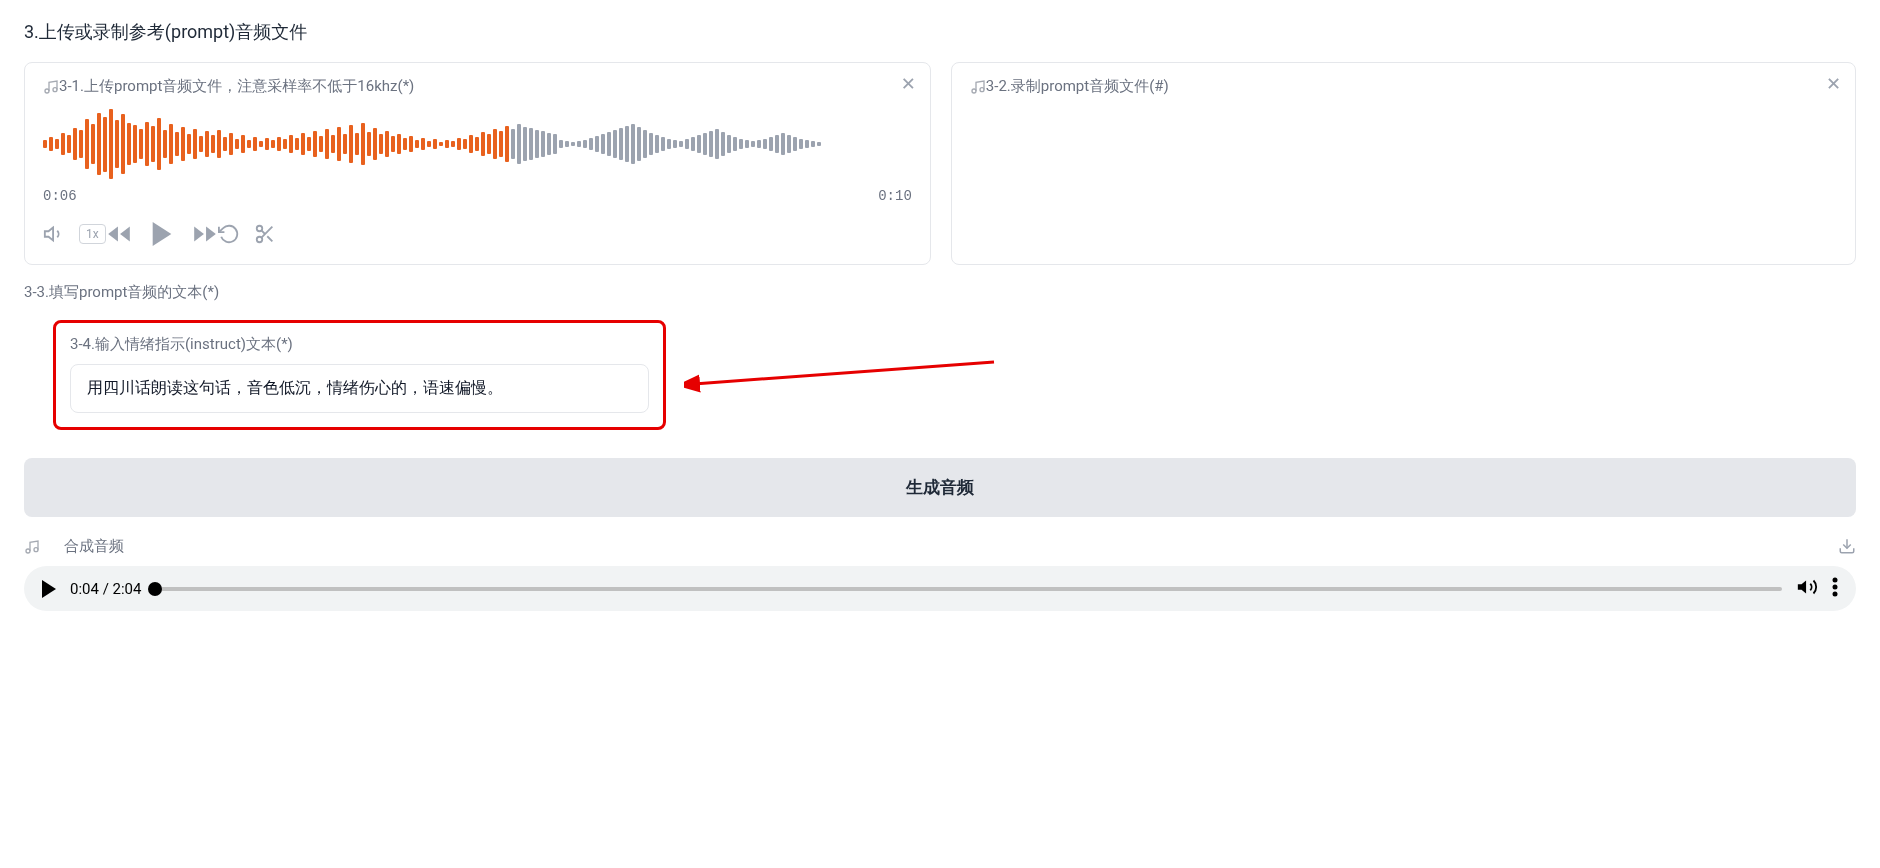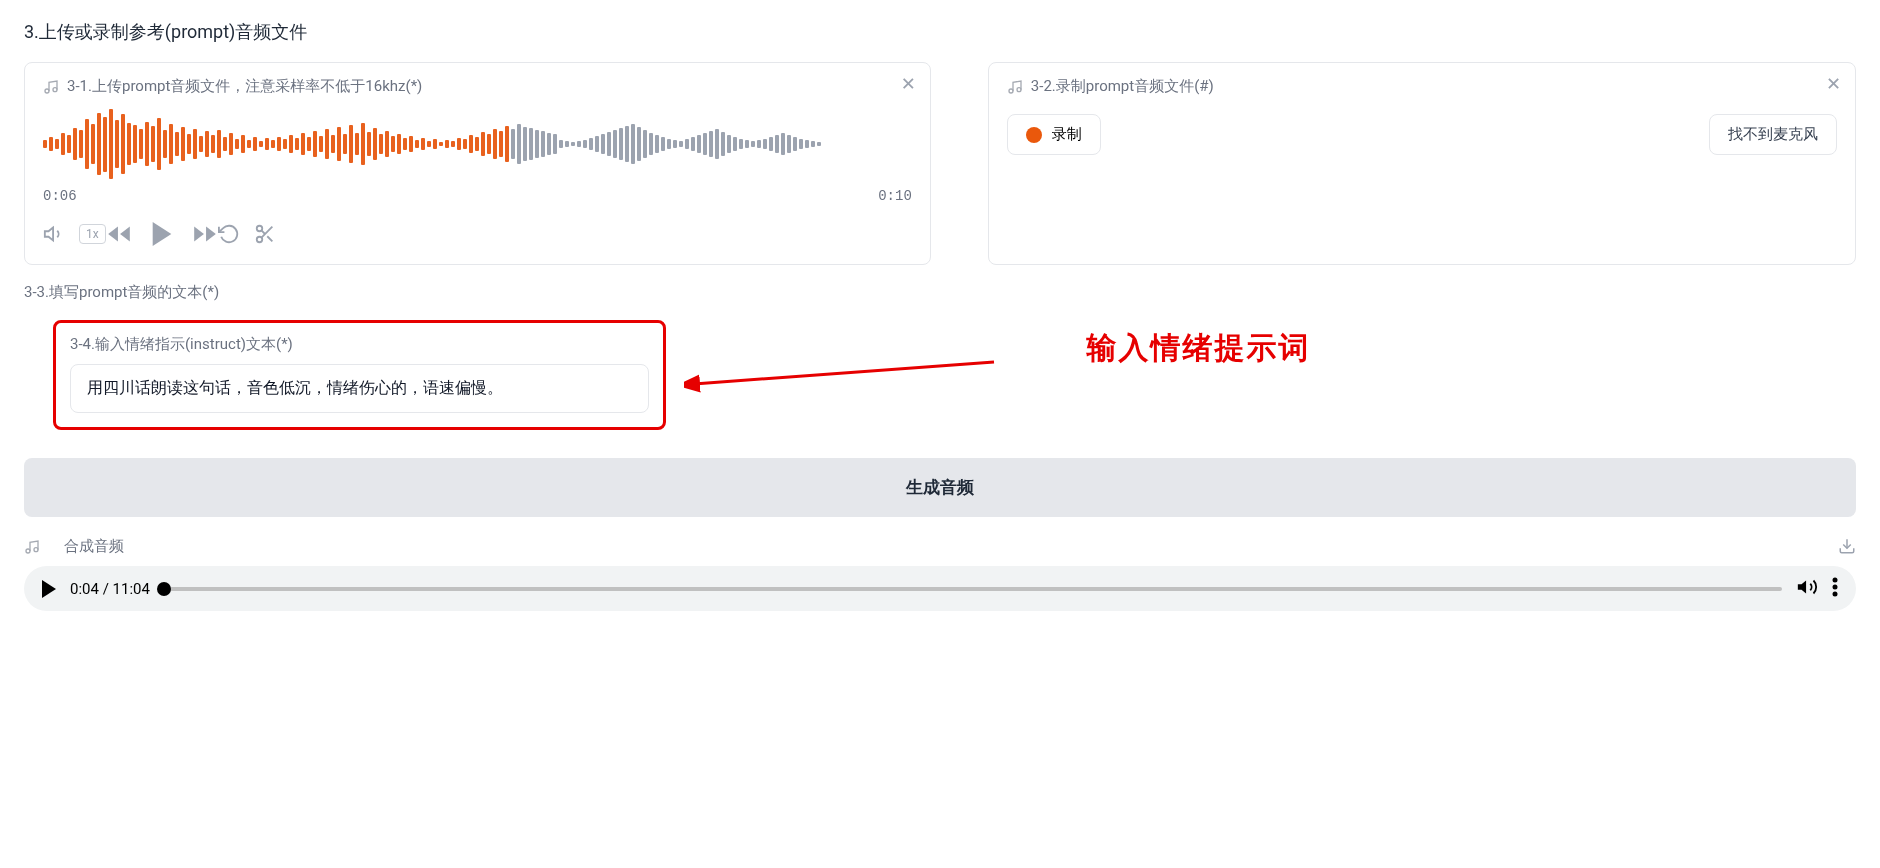--- a/index.html
+++ b/index.html
@@ -1,22 +1,22 @@
 <!DOCTYPE html>
 <html><head>
   <meta charset="utf-8">
   <style>
     * { margin: 0; padding: 0; box-sizing: border-box; }
     body { font-family: -apple-system, BlinkMacSystemFont, "Segoe UI", Roboto, "Helvetica Neue", Arial, sans-serif; background: #fff; padding: 20px 24px; color: #1f2937; font-size: 14px; }
     .section-title { font-size: 18px; font-weight: 400; margin-bottom: 18px; }
     .row { display: flex; gap: 20px; margin-bottom: 10px; }
     .card { border: 1px solid #e5e7eb; border-radius: 8px; padding: 14px 18px; flex: 1; position: relative; background: #fff; }
     .card.left { flex: 0 0 49.5%; max-width: 49.5%; }
-    .card.right { flex: 1; margin-left: 37px; }
-    .card-header { display: flex; align-items: center; gap: 8px; color: #6b7280; font-size: 15px; }
+    .card.right { flex: 1; }
+    .card-header { display: flex; align-items: center; gap: 0; color: #6b7280; font-size: 15px; }
     .card-header .close { position: absolute; top: 12px; right: 14px; color: #9ca3af; cursor: pointer; font-size: 18px; line-height: 1; }
     .music-icon { width: 16px; height: 16px; opacity: 0.6; flex-shrink: 0; }
     .waveform { display: flex; align-items: center; height: 80px; margin-top: 8px; gap: 2px; }
     .bar { width: 4px; border-radius: 1px; }
     .bar.orange { background: #e8611e; }
     .bar.gray { background: #9ca3af; }
     .time-row { display: flex; justify-content: space-between; color: #6b7280; font-size: 14px; margin-top: 4px; font-family: Liberation Mono, monospace; }
     .controls-row { display: flex; align-items: center; margin-top: 14px; }
     .controls-left, .controls-center, .controls-right { display: flex; align-items: center; gap: 14px; }
     .icon-btn { display: flex; align-items: center; justify-content: center; color: #9ca3af; cursor: pointer; }
@@ -252,48 +252,40 @@
   <div class="card right">
     <div class="card-header">
       <svg class="music-icon" viewBox="0 0 24 24" fill="none" stroke="currentColor" stroke-width="2">
           <path d="M9 18V5l12-2v13"></path>
           <circle cx="6" cy="18" r="3"></circle>
           <circle cx="18" cy="16" r="3"></circle>
         </svg>
       <span>3-2.录制prompt音频文件(#)</span>
       <span class="close">✕</span>
     </div>
-    <div class="record-row">
-      <button class="record-btn">
-        <span class="record-dot"></span>
-        <span>录制</span>
-      </button>
-      <button class="nomic-btn">找不到麦克风</button>
-    </div>
   </div>
 </div>
 
 <div class="field-section">
   <span class="field-label">3-3.填写prompt音频的文本(*)</span>
 </div>
 
 <div class="annotation-wrap">
   <div class="highlight-box">
     <span class="field-label">3-4.输入情绪指示(instruct)文本(*)</span>
     <input class="text-input" type="text" value="用四川话朗读这句话，音色低沉，情绪伤心的，语速偏慢。" style="">
   </div>
   <svg class="arrow-svg" width="320" height="40">
     <defs>
         <marker id="ah" markerWidth="10" markerHeight="10" refX="2" refY="3" orient="auto">
           <path d="M0,0 L0,6 L8,3 z" fill="#e60000"></path>
         </marker>
       </defs>
     <line x1="310" y1="8" x2="10" y2="30" stroke="#e60000" stroke-width="3" marker-end="url(#ah)"></line>
   </svg>
-  <div class="annotation-text">输入情绪提示词</div>
 </div>
 
 <button class="generate-btn">生成音频</button>
 
 <div class="synth-section">
   <div class="synth-header">
     <svg class="music-icon" viewBox="0 0 24 24" fill="none" stroke="currentColor" stroke-width="2">
         <path d="M9 18V5l12-2v13"></path>
         <circle cx="6" cy="18" r="3"></circle>
         <circle cx="18" cy="16" r="3"></circle>
@@ -302,21 +294,21 @@
   </div>
   <span class="download-icon">
     <svg width="18" height="18" viewBox="0 0 24 24" fill="none" stroke="currentColor" stroke-width="2">
         <path d="M21 15v4a2 2 0 0 1-2 2H5a2 2 0 0 1-2-2v-4"></path>
         <polyline points="7 10 12 15 17 10"></polyline>
         <line x1="12" y1="15" x2="12" y2="3"></line>
       </svg>
   </span>
   <div class="audio-player">
     <span class="play-triangle"></span>
-    <span class="audio-time">0:04 / 11:04</span>
+    <span class="audio-time">0:04 / 2:04</span>
     <div class="audio-track">
         <div class="audio-thumb"></div>
       </div>
     <div class="audio-icons">
       <span class="vol-icon">
         <svg width="22" height="22" viewBox="0 0 24 24" fill="#000">
             <polygon points="11 5 6 9 2 9 2 15 6 15 11 19 11 5"></polygon>
             <path d="M15.54 8.46a5 5 0 0 1 0 7.07" fill="none" stroke="#000" stroke-width="2"></path>
             <path d="M19.07 4.93a10 10 0 0 1 0 14.14" fill="none" stroke="#000" stroke-width="2"></path>
           </svg>

